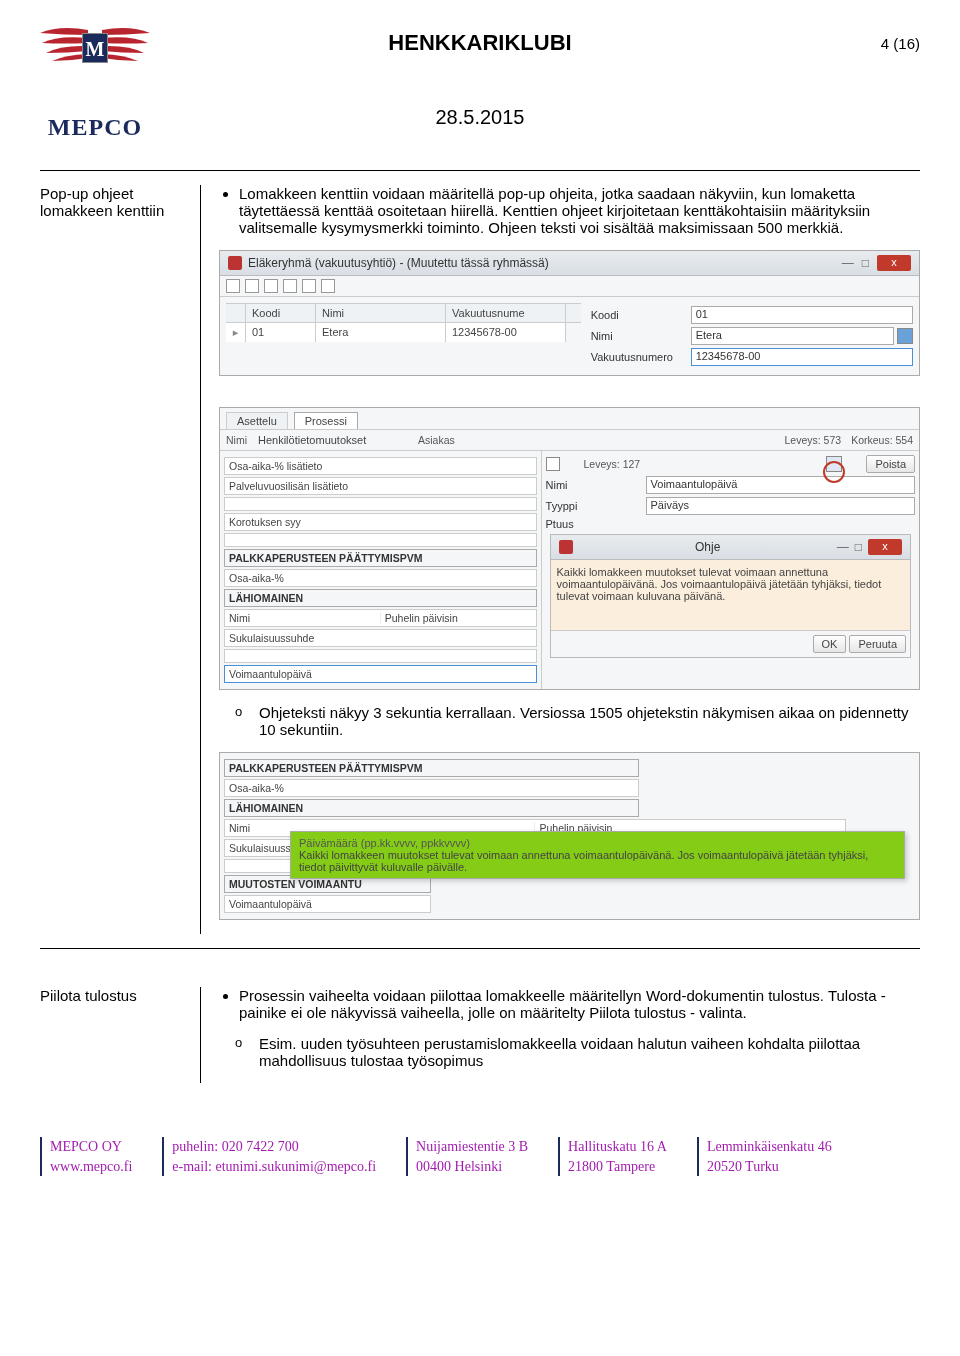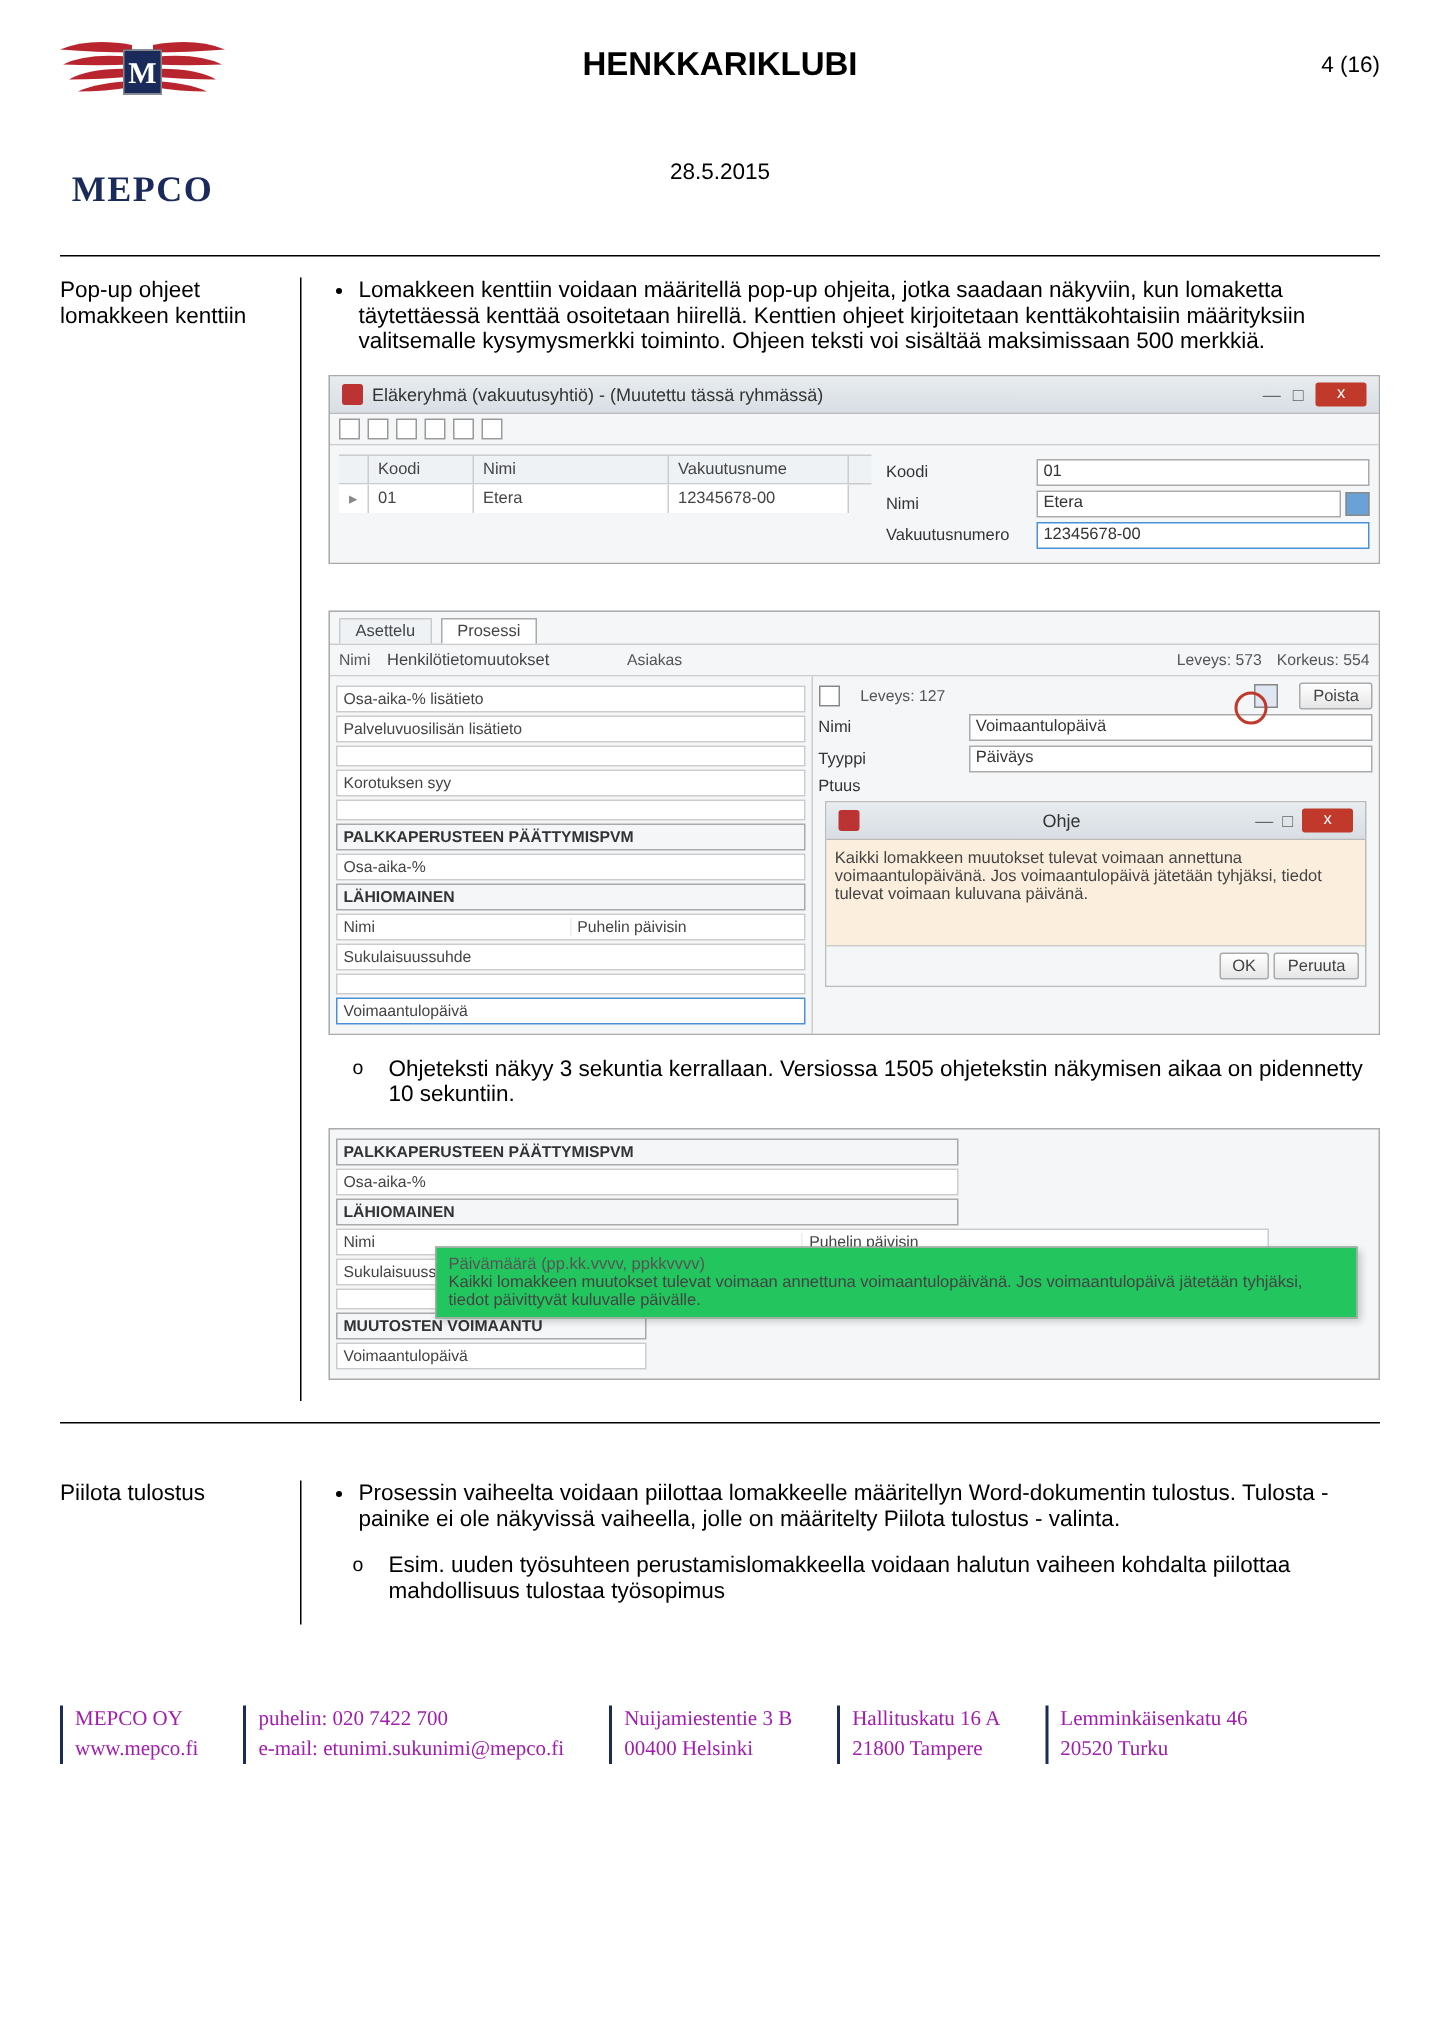--- a/index.html
+++ b/index.html
@@ -70,21 +70,21 @@
     padding-top: 10px;
   }
   .page-num {
     position: absolute;
     right: 0px;
     top: 15px;
     font-size: 15px;
   }
   .date {
     text-align: center;
-    font-size: 15px;
+    font-size: 20px;
     margin-top: 50px;
   }
   .hr-top {
     border: none;
     border-top: 1px solid #000;
     margin-top: 40px;
   }
 
   .row {
     display: flex;
@@ -256,21 +256,21 @@
   }
   .ohje-win {
     margin: 4px; border: 1px solid #bbb;
   }
   .ohje-body { background: #fbeedc; padding: 6px; font-size: 11px; color: #444; min-height: 70px; }
   .ohje-foot { text-align: right; padding: 4px; background: #f4f6f8; border-top: 1px solid #ccc; }
 
   
   .tooltip {
     position: absolute;
-    background: #22c55e;
+    background: #84cc16;
     border: 1px solid #aaa;
     box-shadow: 2px 2px 5px rgba(0,0,0,0.2);
     padding: 5px 8px;
     font-size: 11px;
     color: #444;
     width: 88%;
     left: 70px;
     top: 78px;
   }
   .ss3 { position: relative; padding: 4px; background: #f4f6f8; min-height: 160px; }
@@ -406,21 +406,21 @@
             <div class="list-item hdr">LÄHIOMAINEN</div>
             <div class="list-item split">
               <span class="li-a">Nimi</span>
               <span class="li-b">Puhelin päivisin</span>
             </div>
             <div class="list-item">Sukulaisuussuhde</div>
             <div class="list-item" style="height:14px"></div>
             <div class="list-item" style="border-color:#4a90d9">Voimaantulopäivä</div>
           </div>
           <div class="ss2-right">
-            <div style="display:flex;align-items:center;gap:14px;position:relative">
+            <div style="display:flex;align-items:center;gap:24px;position:relative">
               <span style="width:14px;height:14px;border:1px solid #888;background:#fff"></span>
               <span class="dim">Leveys: 127</span>
               <span style="flex:1"></span>
               <span style="width:16px;height:16px;border:1px solid #888;background:#dfe8f2"></span>
               <span class="btn-sm">Poista</span>
               <div class="red-circle"></div>
             </div>
             <div class="frow">
                 <div class="flabel dim">Nimi</div>
                 <div class="finput">Voimaantulopäivä</div>

